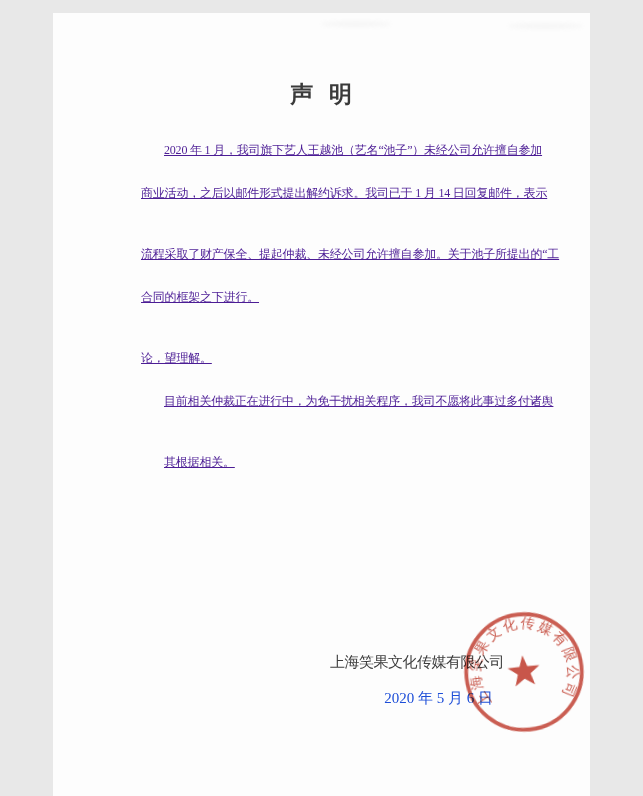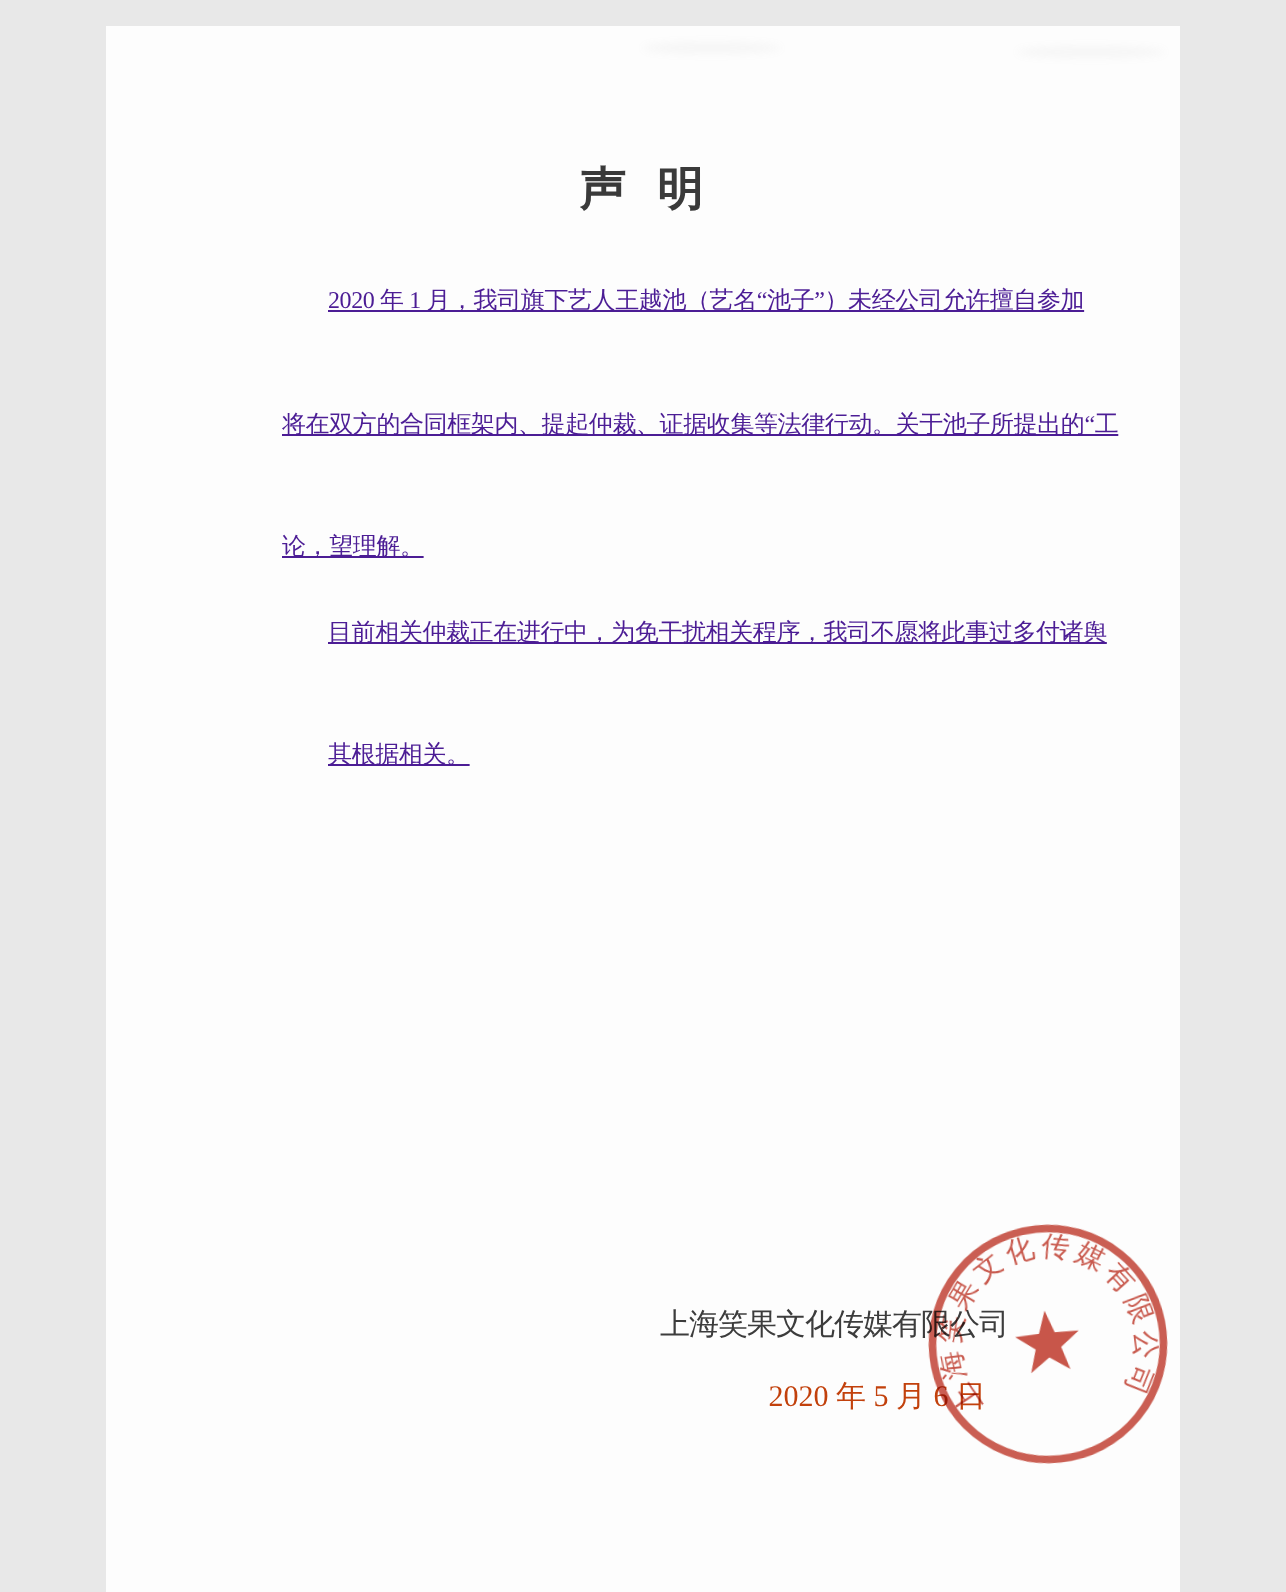--- a/index.html
+++ b/index.html
@@ -36,21 +36,21 @@
   .line.ind{padding-left:23px;}
 
   .sig-company{
     position:absolute;top:640px;right:86px;
     font-size:15px;letter-spacing:-0.5px;white-space:nowrap;
     color:#3c3c3c;
   }
   .sig-date{
     position:absolute;top:676px;right:97px;
     font-size:15px;white-space:nowrap;
-    color:#c2410c;
+    color:#1d4ed8;
   }
 
   .seal{
     position:absolute;left:408px;top:596px;width:126px;height:126px;
     mix-blend-mode:multiply;
     transform:rotate(-6deg);
     filter:blur(.3px);
     pointer-events:none;
   }
   .seal svg{width:100%;height:100%;display:block;}
@@ -61,23 +61,25 @@
 <div class="page">
 
   <div class="smudge s1"></div>
   <div class="smudge s2"></div>
 
   <div class="title">声 明</div>
 
   <div class="body-text">
     <div class="para">
       <div class="line ind">2020 年 1 月，我司旗下艺人王越池（艺名“池子”）未经公司允许擅自参加</div>
+      <div class="line">商业活动，之后以邮件形式提出解约诉求。我司已于 1 月 14 日回复邮件，表示</div>
     </div>
     <div class="para">
-      <div class="line">将在双方的合同框架内、提起仲裁、证据收集等法律行动。关于池子所提出的“工</div>
+      <div class="line">流程采取了财产保全、提起仲裁、未经公司允许擅自参加。关于池子所提出的“工</div>
+      <div class="line">合同的框架之下进行。</div>
     </div>
     <div class="para">
       <div class="line">论，望理解。</div>
       <div class="line ind">目前相关仲裁正在进行中，为免干扰相关程序，我司不愿将此事过多付诸舆</div>
     </div>
     <div class="para">
       <div class="line ind">其根据相关。</div>
     </div>
   </div>
 

